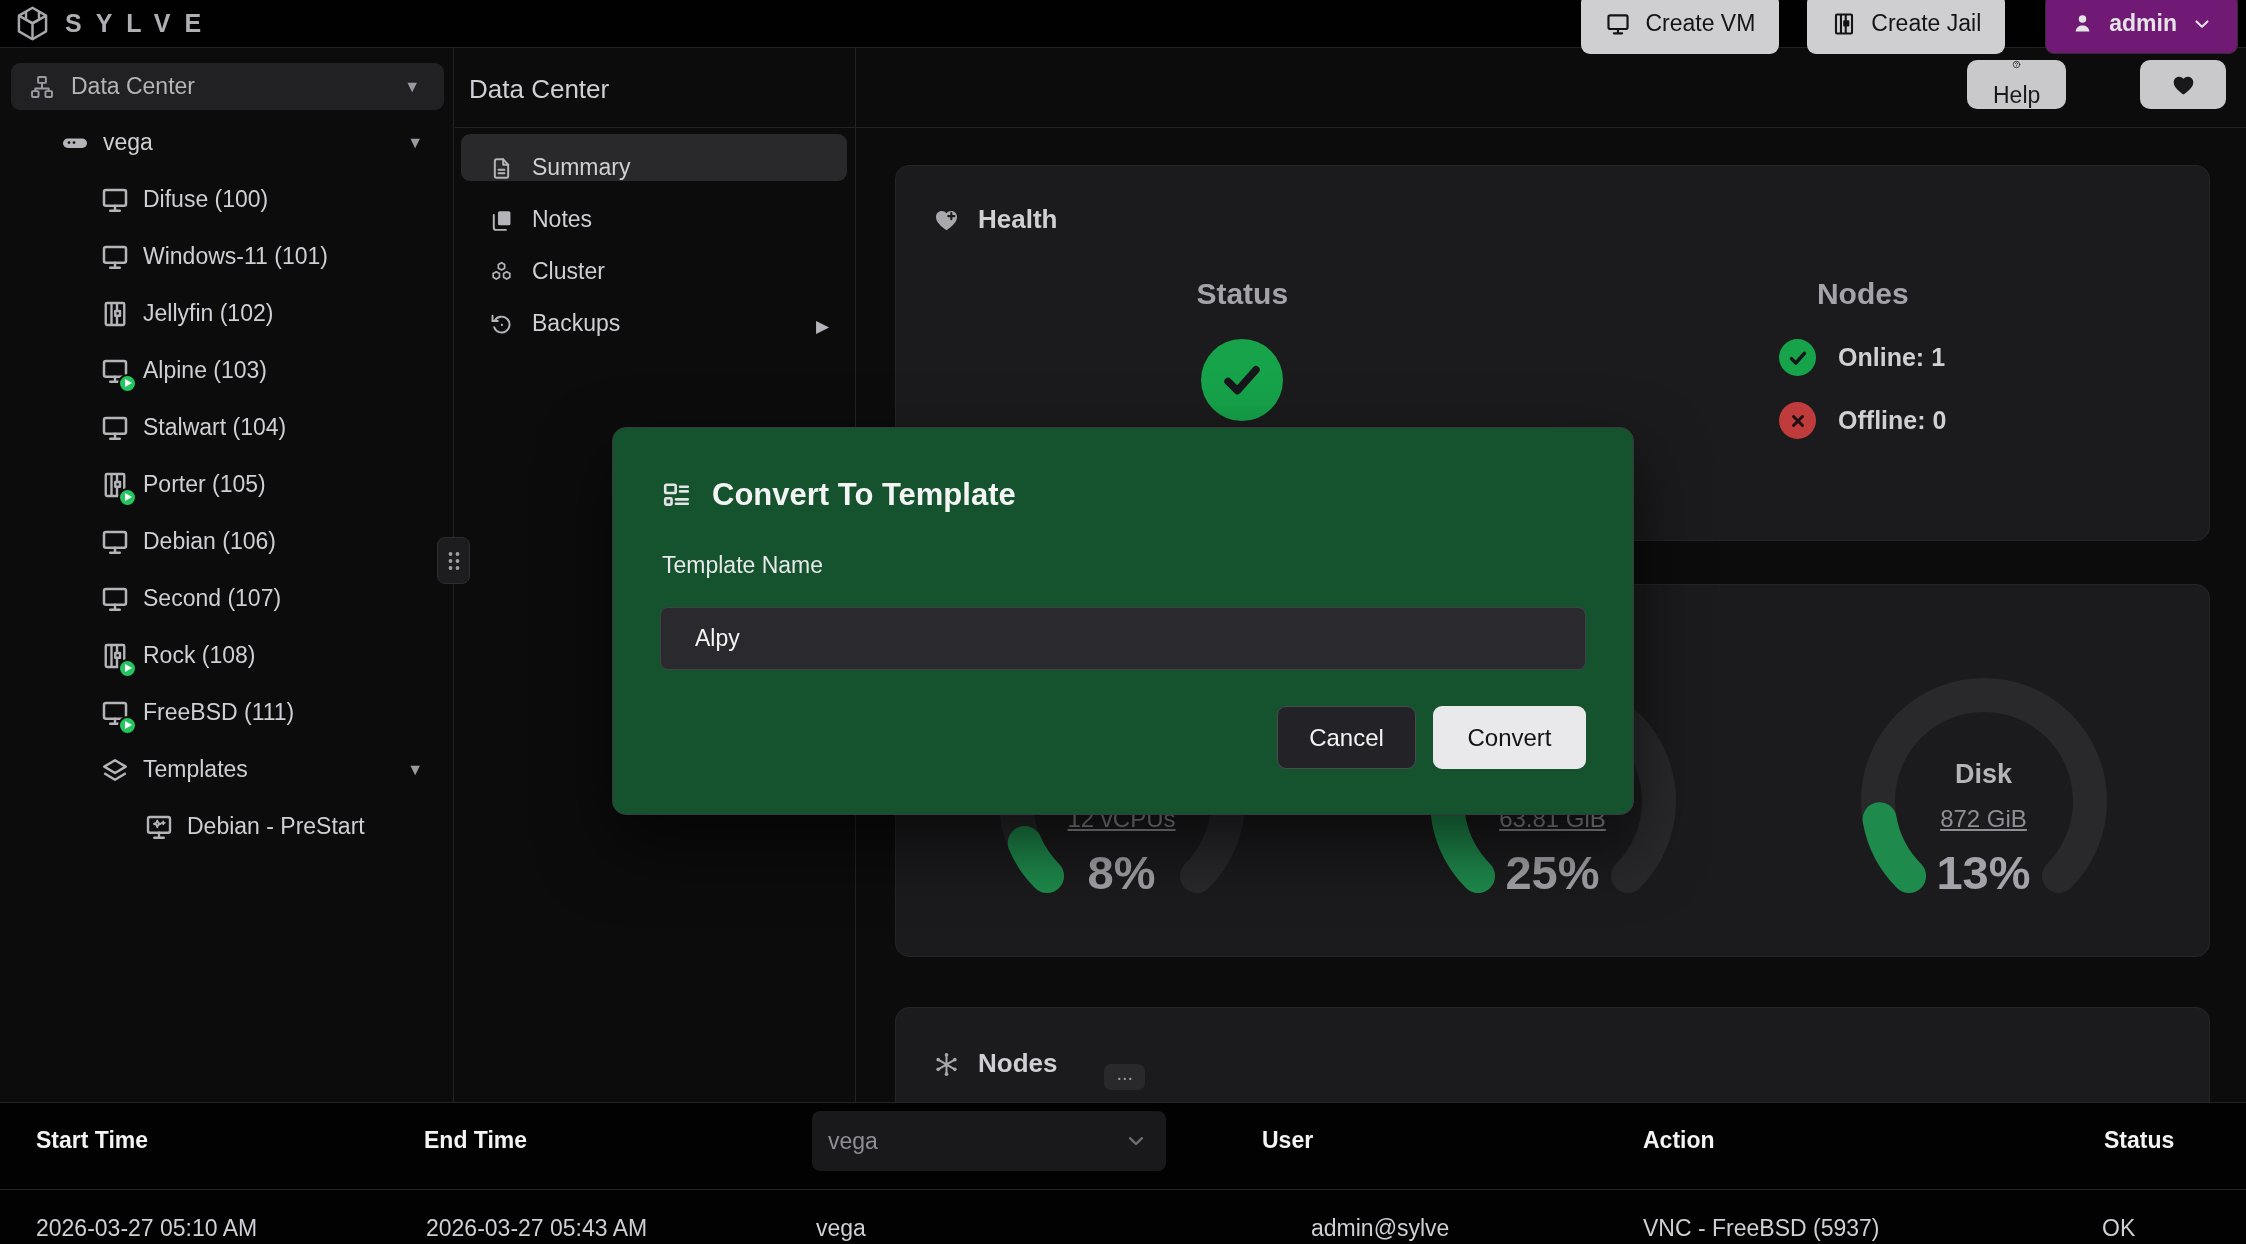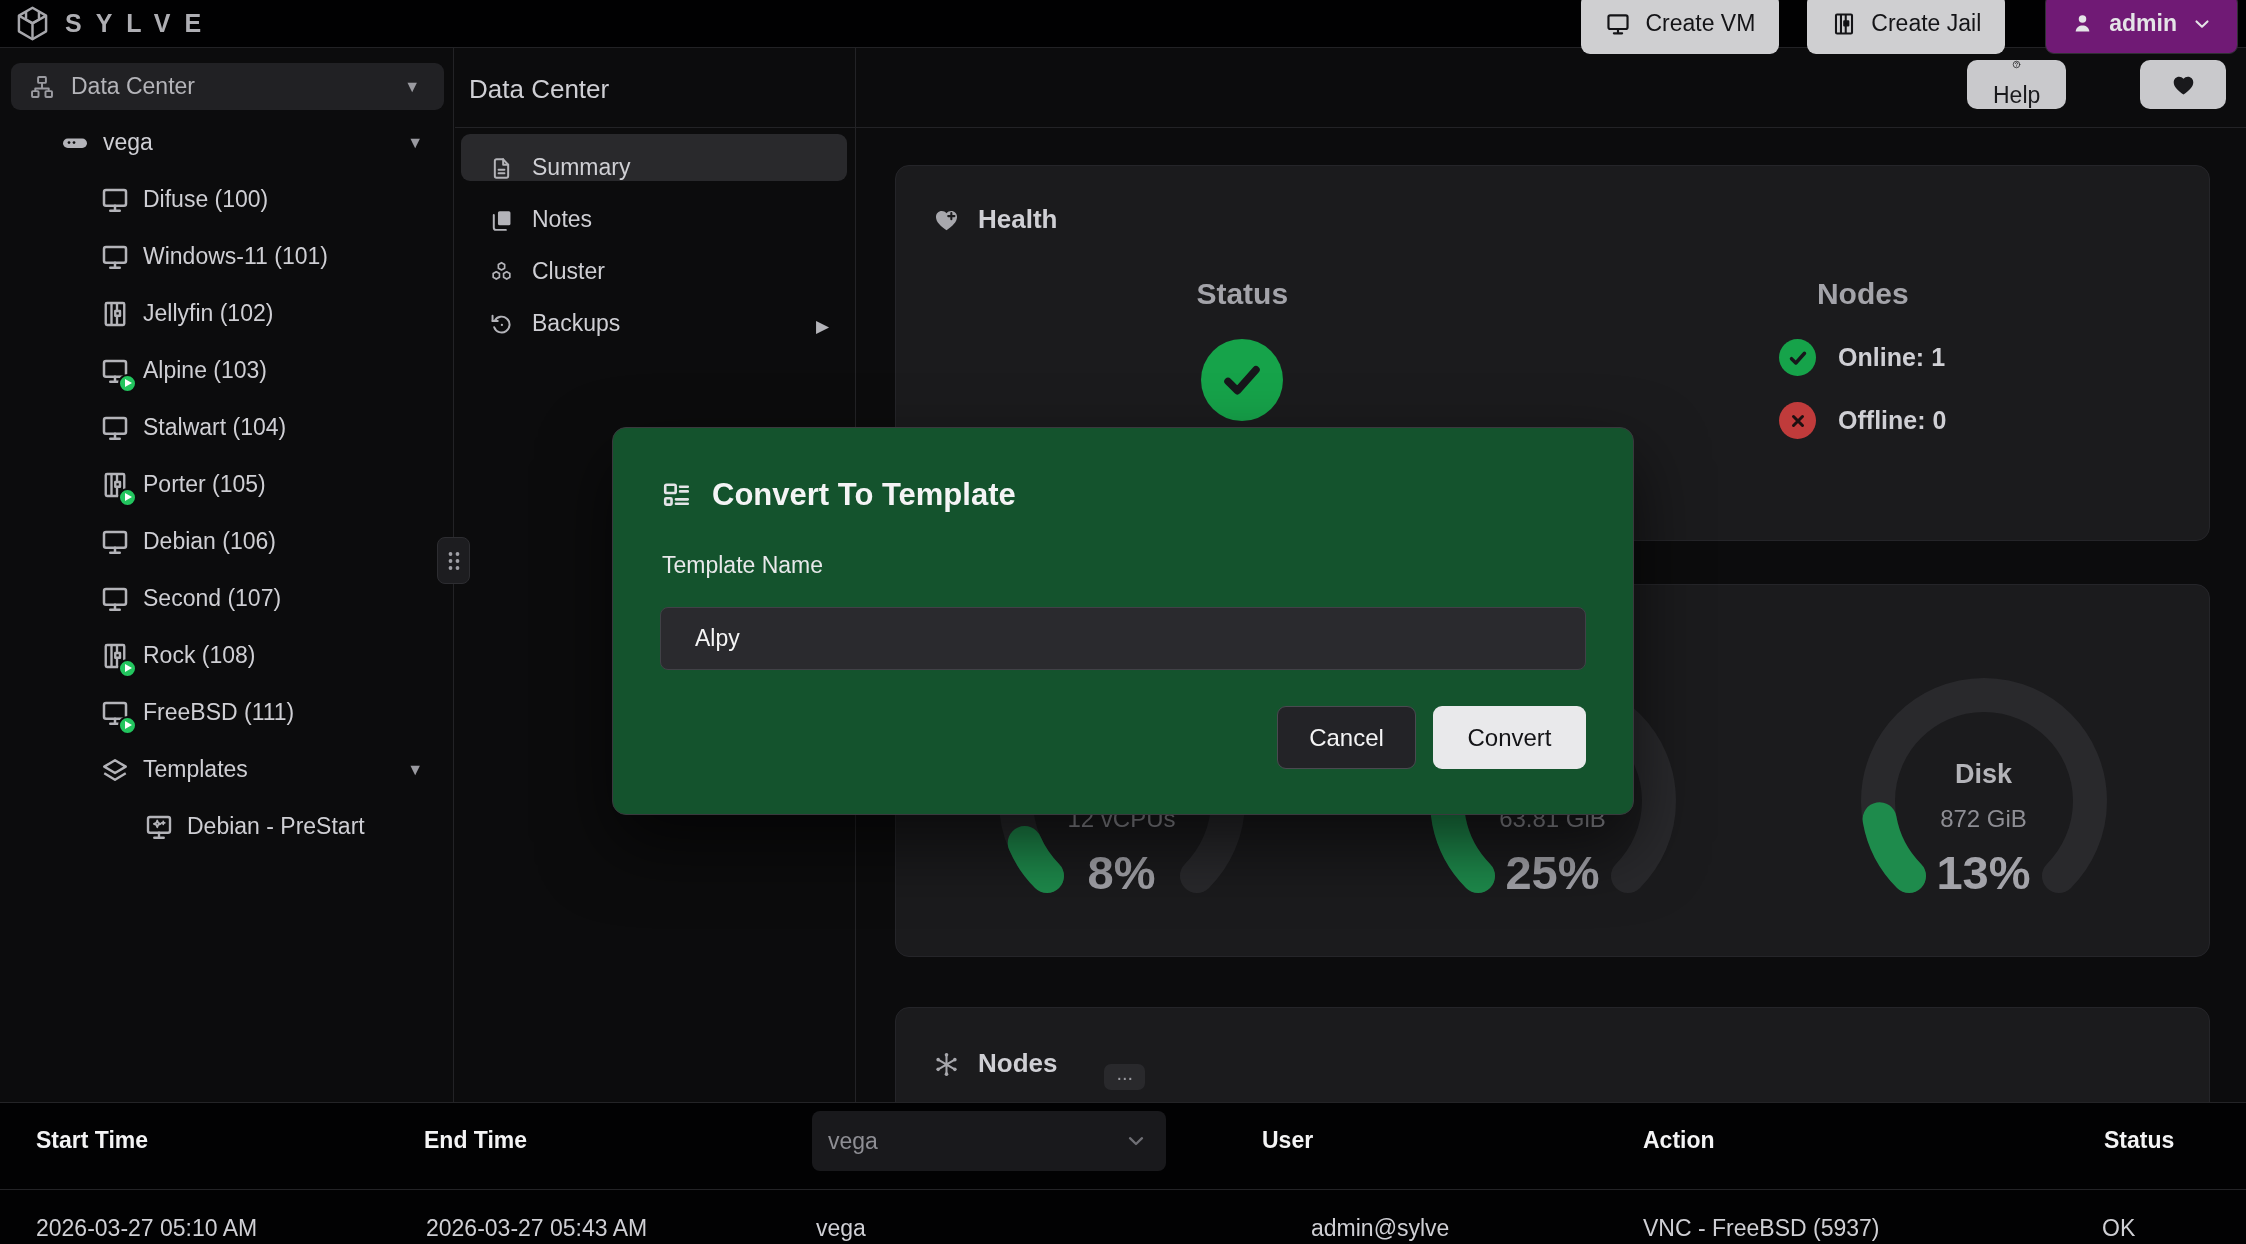--- a/index.html
+++ b/index.html
@@ -79,21 +79,21 @@
   .mini{ width:37px; height:37px; border-radius:50%; display:flex; align-items:center; justify-content:center; }
   .mini.green{ background:#16a34a; }
   .mini.red{ background:#c03b3b; }
 
   #card-gauges{ top:584px; height:373px; display:flex; padding:0 10px; }
   .gauge-col{ flex:1; display:flex; justify-content:center; }
   .gauge-wrap{ position:relative; width:260px; height:260px; margin-top:86px; }
   .gauge-wrap svg{ position:absolute; left:0; top:0; }
   .gauge-title{ position:absolute; left:0; right:0; top:88px; text-align:center; font-size:27px;
                 font-weight:700; color:#b4b4b9; }
-  .gauge-value{ position:absolute; left:0; right:0; top:134px; text-align:center; font-size:24px; color:#8e8e94; }
+  .gauge-value{ position:absolute; left:0; right:0; top:134px; text-align:center; font-size:24px; color:#8e8e94;text-decoration:underline; }
   .gauge-pct{ position:absolute; left:0; right:0; top:174px; text-align:center; font-size:47px;
               font-weight:700; color:#a3a3a9; }
 
   #card-nodes{ top:1007px; height:170px; padding:40px 36px 0; }
   #card-nodes .card-title{ align-items:flex-start; }
   .chip{ display:inline-block; margin:16px 0 0 30px; background:#29292c; color:#9a9aa0; font-size:20px;
          line-height:10px; padding:4px 12px 12px; border-radius:7px; font-weight:400; }
 
   
   #logtable{ position:absolute; left:0; top:1102px; width:2246px; height:142px; background:#020203;

